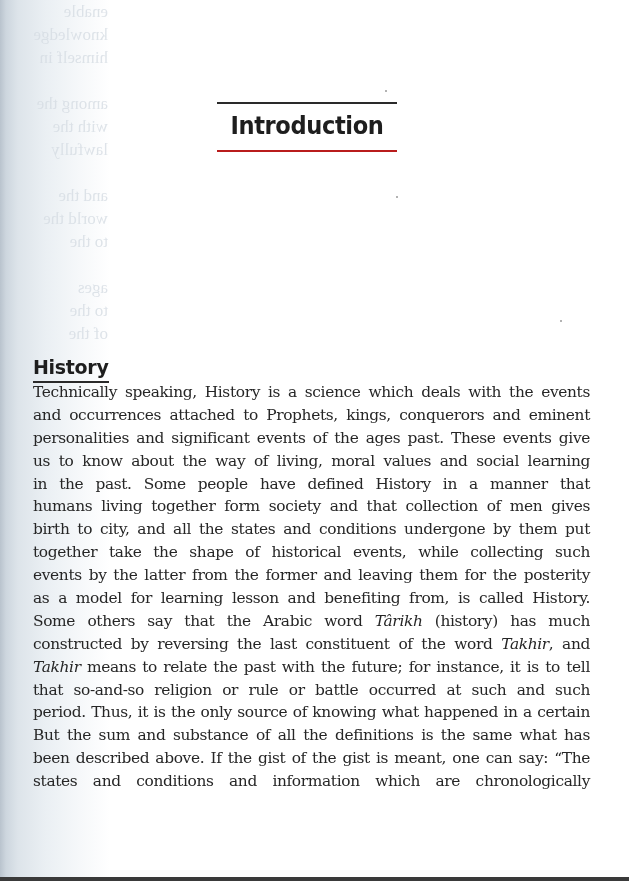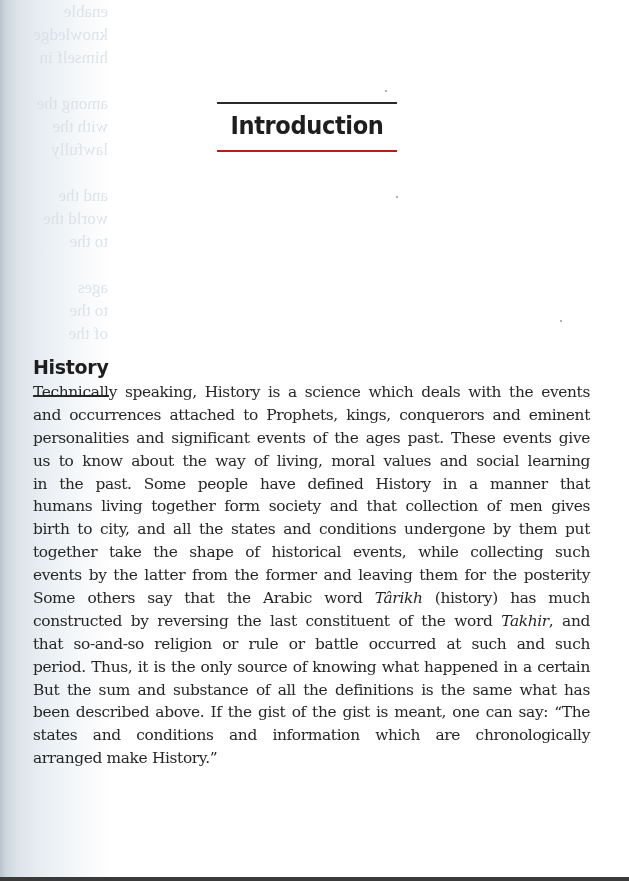--- a/index.html
+++ b/index.html
@@ -63,21 +63,21 @@
     }
     .section-heading {
       position: absolute;
       left: 33px;
       top: 355px;
       font-family: "DejaVu Sans", sans-serif;
       font-weight: bold;
       font-size: 19px;
       line-height: 24px;
       color: #1e1e1e;
-      padding-bottom: 16px;
+      padding-bottom: 2px;
       border-bottom: 2px solid #2a2a2a;
       letter-spacing: -0.3px;
     }
     .body-text {
       position: absolute;
       left: 33px;
       top: 381px;
       width: 557px;
       font-family: "DejaVu Serif", serif;
       font-size: 15.4px;
@@ -148,24 +148,25 @@
   <div class="body-text" id="body-text">
       <span class="line">Technically speaking, History is a science which deals with the events</span>
       <span class="line">and occurrences attached to Prophets, kings, conquerors and eminent</span>
       <span class="line">personalities and significant events of the ages past. These events give</span>
       <span class="line">us to know about the way of living, moral values and social learning</span>
       <span class="line">in the past. Some people have defined History in a manner that</span>
       <span class="line">humans living together form society and that collection of men gives</span>
       <span class="line">birth to city, and all the states and conditions undergone by them put</span>
       <span class="line">together take the shape of historical events, while collecting such</span>
       <span class="line">events by the latter from the former and leaving them for the posterity</span>
+      <span class="line">as a model for learning lesson and benefiting from, is called History.</span>
       <span class="line"><span>Some others say that the Arabic word </span><i>Târikh</i><span> (history) has much</span></span>
       <span class="line"><span>constructed by reversing the last constituent of the word </span><i>Takhir</i><span>, and</span></span>
+      <span class="line"><span></span><i>Takhir</i><span> means to relate the past with the future; for instance, it is to tell</span></span>
       <span class="line">that so-and-so religion or rule or battle occurred at such and such</span>
       <span class="line">period. Thus, it is the only source of knowing what happened in a certain</span>
       <span class="line">But the sum and substance of all the definitions is the same what has</span>
       <span class="line">been described above. If the gist of the gist is meant, one can say: “The</span>
       <span class="line">states and conditions and information which are chronologically</span>
-      <span class="line last">arranged make History.”</span>
     </div>
 
   <div class="bottom-bar"></div>
 </div>
 
 </body></html>

